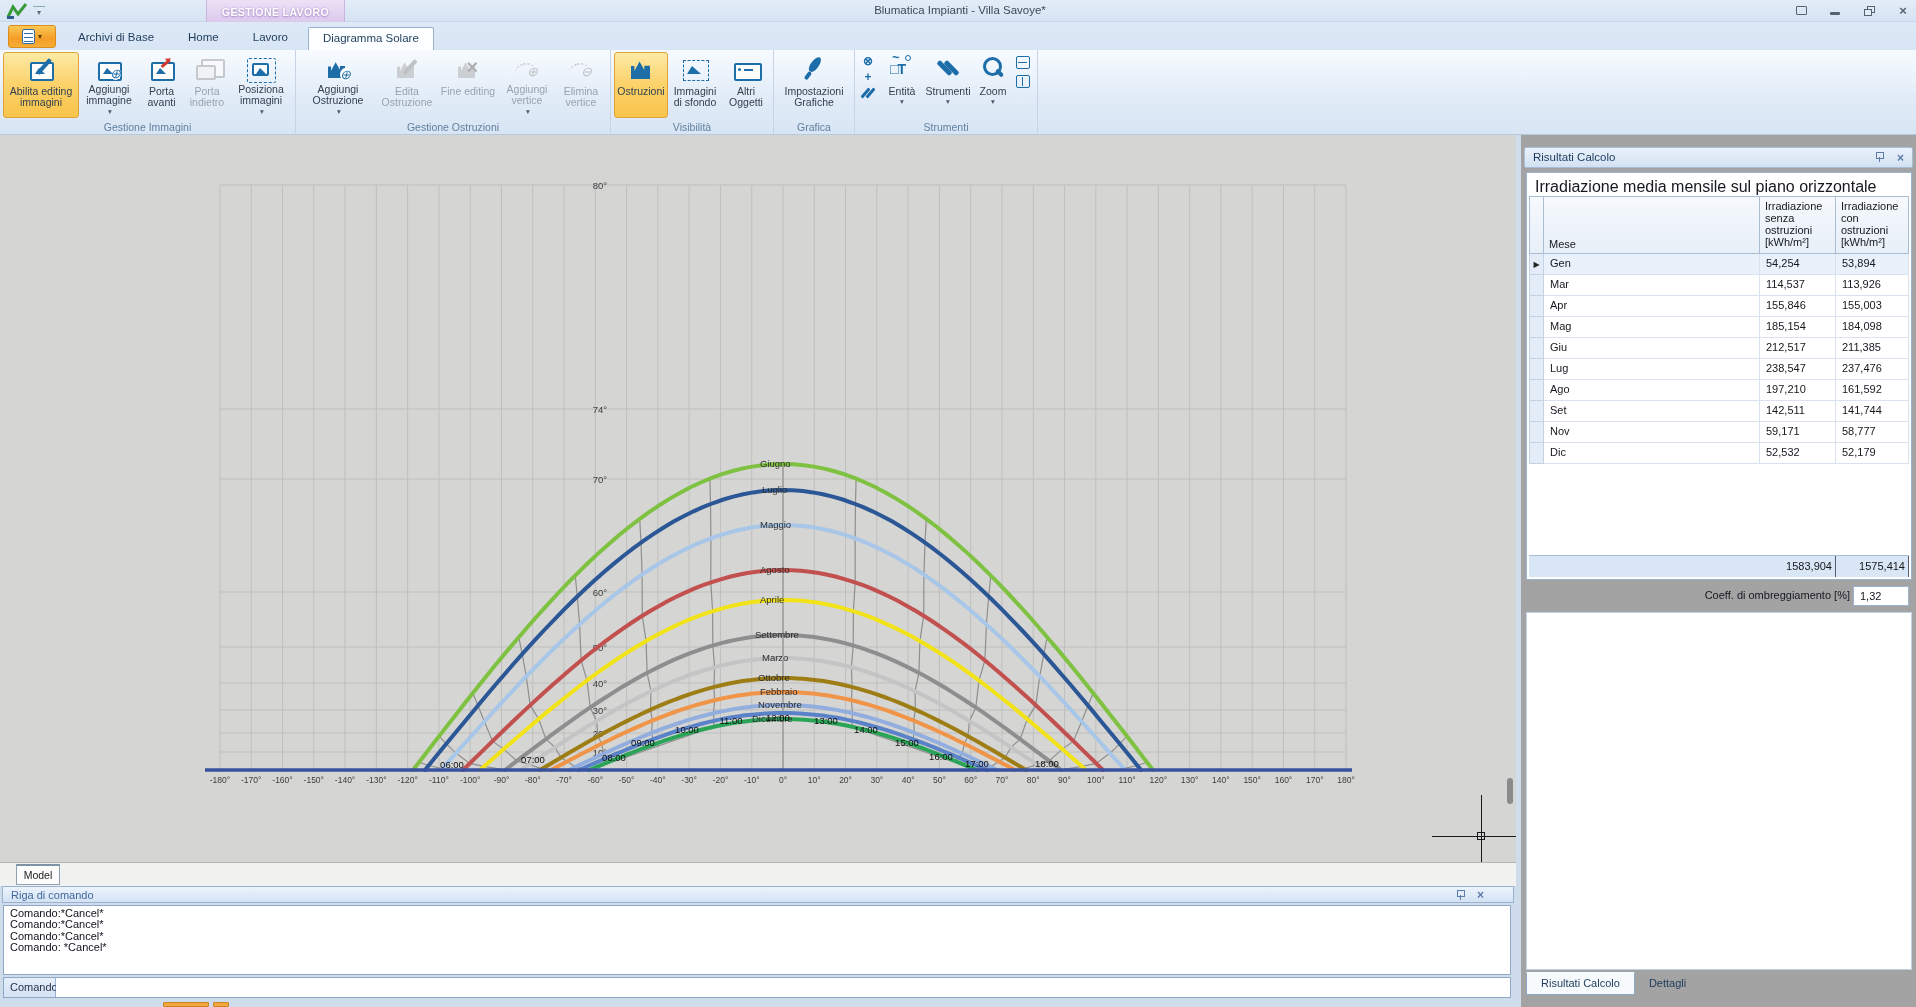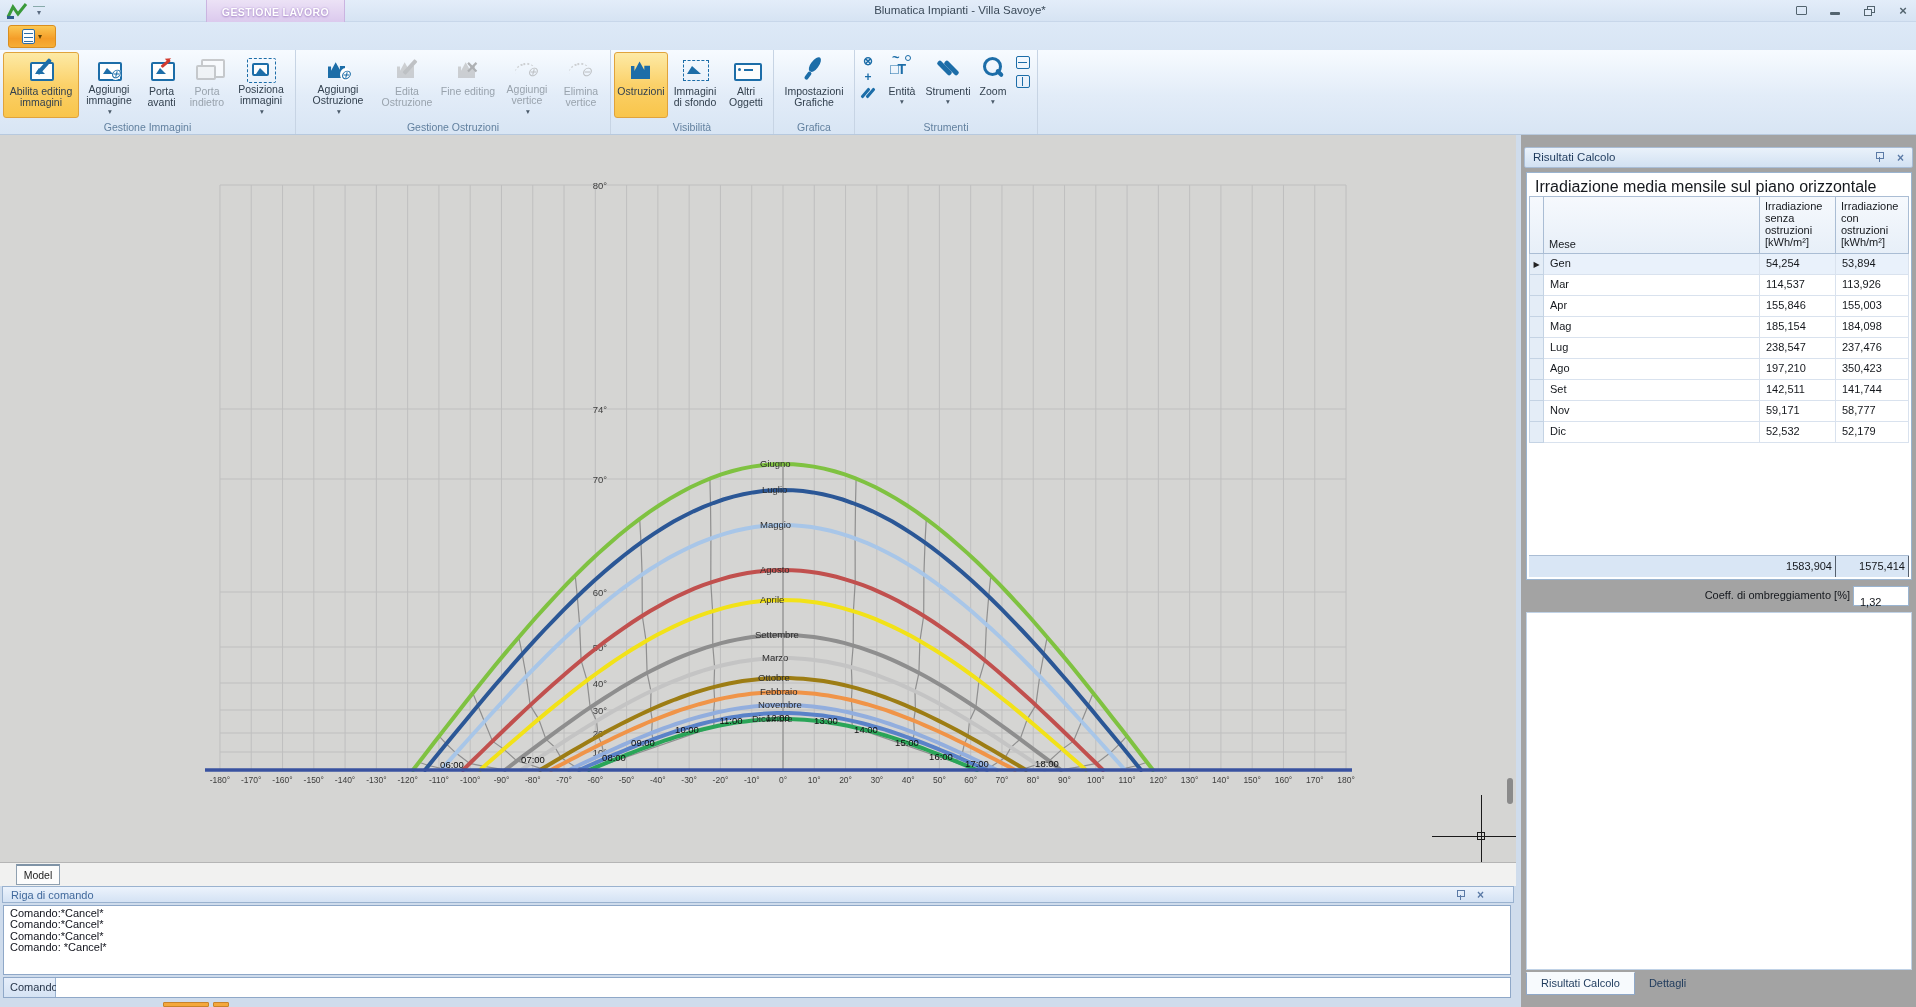--- a/index.html
+++ b/index.html
@@ -180,21 +180,21 @@
   .tr .sel{background:#e4edf7;border:1px solid #c4d3e4;border-top:none;font-size:8px;color:#222;
     display:flex;align-items:center;justify-content:center}
   .tr .td{border-right:1px solid #d9e2ee;border-bottom:1px solid #d9e2ee;font-size:11px;color:#15181d;
     padding:3px 6px 0;white-space:nowrap;overflow:hidden}
   .tr.selrow .td{background:#e9f1fb}
   #totals{position:absolute;left:2px;bottom:2px;width:380px;height:22px;background:#d9e6f5;border-top:1px solid #aabdd4}
   #totals .td{font-size:11px;color:#15181d;text-align:right;padding:4px 3px 0 0;border-right:1px solid #55606e}
   #coeffrow{position:absolute;left:5px;top:450px;width:386px;height:22px;font-size:11px;color:#15181d}
   #coefflabel{position:absolute;right:62px;top:4px}
   #coeffbox{position:absolute;right:3px;top:1px;width:56px;height:20px;background:#fff;border:1px solid #9ab4d0;
-    font-size:11px;padding:9px 0 0 6px}
+    font-size:11px;padding:3px 0 0 6px}
   #rpwhite{position:absolute;left:5px;top:477px;width:386px;height:358px;background:#fff;border:1px solid #c0d2e6}
   #rptabs{position:absolute;left:5px;top:838px;height:22px;display:flex}
   .rptab{font-size:11px;color:#1e3a5c;padding:4px 14px 0;cursor:pointer}
   .rptab.active{background:#f7fafd;border:1px solid #8fa8c8;border-top-color:#f7fafd;margin-top:-1px}
 </style>
 </head>
 <body>
 
 <div id="page">
 
@@ -221,20 +221,26 @@
         </div>
       <div class="wbtn wclo">×</div>
     </div>
   </div>
 
   <div id="tabrow">
     <div id="appmenu">
       <span class="pg"></span>
       <span class="dd">▾</span>
     </div>
+    <div id="tabs">
+        <div class="tab">Archivi di Base</div>
+        <div class="tab">Home</div>
+        <div class="tab">Lavoro</div>
+        <div class="tab active">Diagramma Solare</div>
+      </div>
   </div>
 
   <div id="ribbon">
       <div class="rgroup">
         <div class="rbtns">
           <div class="rbtn active" style="width:76px">
             <span class="ic ic-image-edit">
               <i></i>
               <u></u>
             </span>
@@ -626,29 +632,35 @@
             <div class="td">155,003</div>
           </div>
           <div class="tr">
             <div class="sel"></div>
             <div class="td">Mag</div>
             <div class="td">185,154</div>
             <div class="td">184,098</div>
           </div>
           <div class="tr">
             <div class="sel"></div>
+            <div class="td">Giu</div>
+            <div class="td">212,517</div>
+            <div class="td">211,385</div>
+          </div>
+          <div class="tr">
+            <div class="sel"></div>
             <div class="td">Lug</div>
             <div class="td">238,547</div>
             <div class="td">237,476</div>
           </div>
           <div class="tr">
             <div class="sel"></div>
             <div class="td">Ago</div>
             <div class="td">197,210</div>
-            <div class="td">350,423</div>
+            <div class="td">161,592</div>
           </div>
           <div class="tr">
             <div class="sel"></div>
             <div class="td">Set</div>
             <div class="td">142,511</div>
             <div class="td">141,744</div>
           </div>
           <div class="tr">
             <div class="sel"></div>
             <div class="td">Nov</div>

